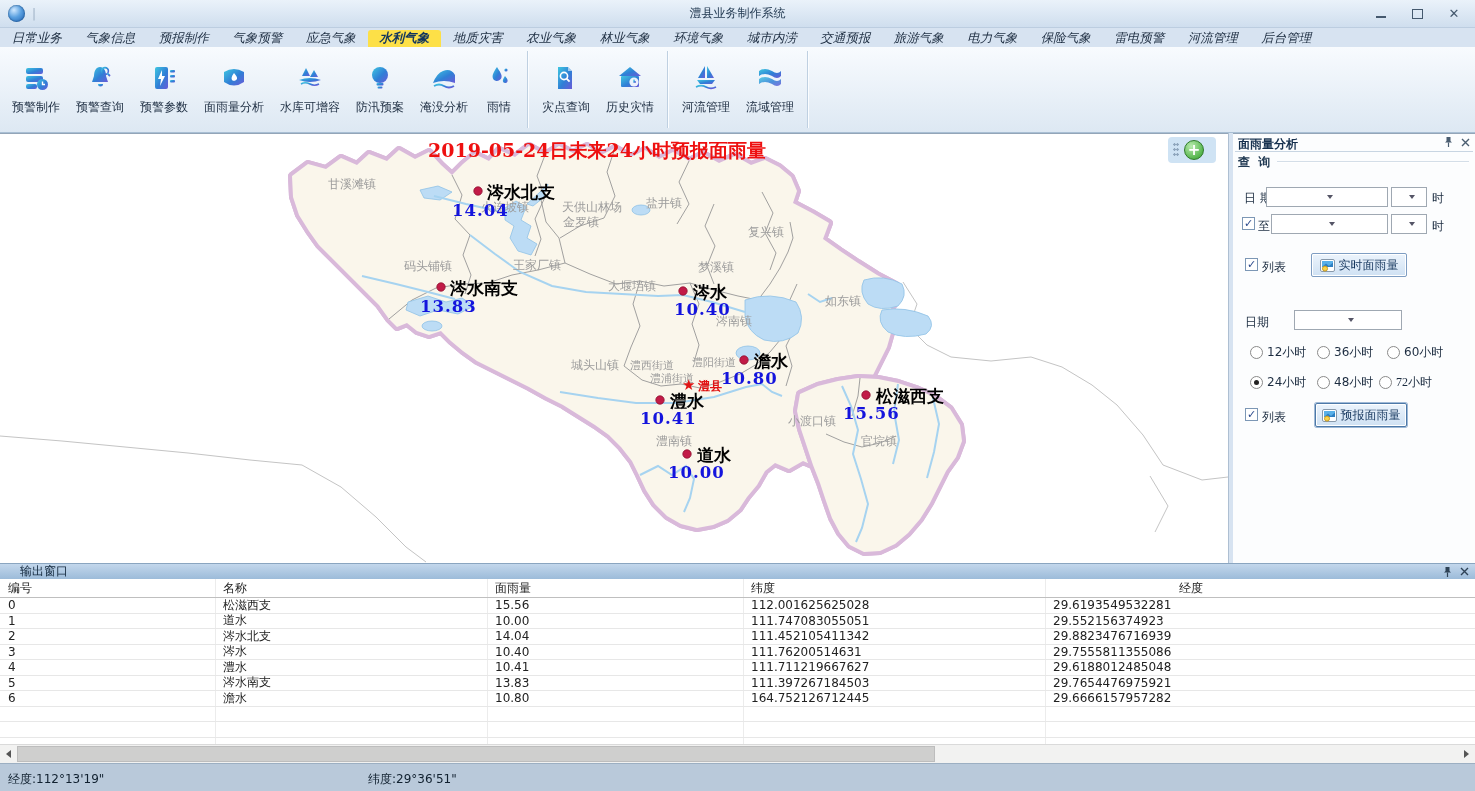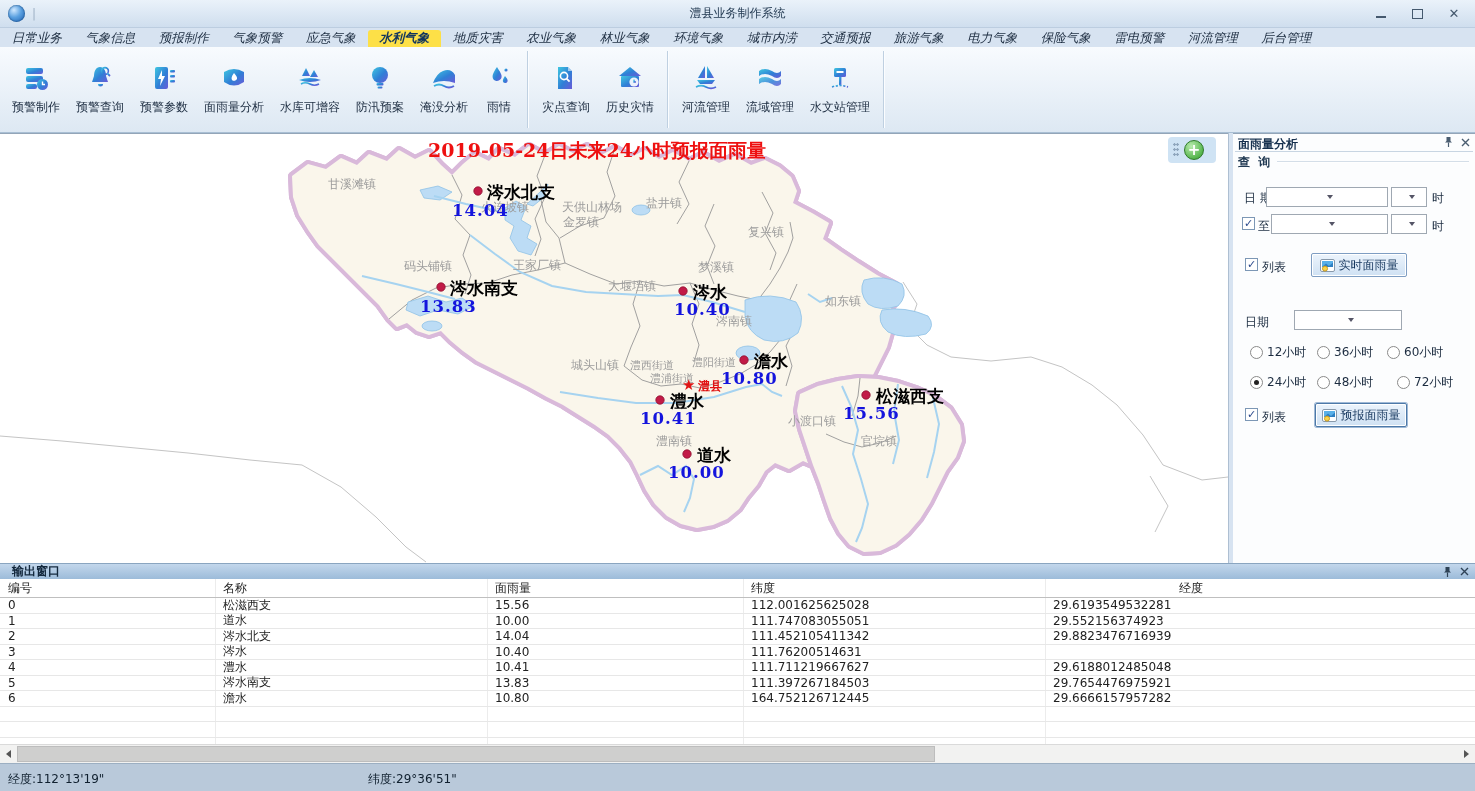--- a/index.html
+++ b/index.html
@@ -66,21 +66,21 @@
   .rdot{width:13px;height:13px;border-radius:50%;border:1px solid #8a8a8a;background:#fff;box-sizing:border-box;position:relative;}
   .radio.on .rdot::after{content:"";position:absolute;left:3px;top:3px;width:5px;height:5px;border-radius:50%;background:#222;}
   .sp-btn{position:absolute;display:flex;align-items:center;gap:4px;justify-content:center;
           background:linear-gradient(#ecf4fc,#cfe1f3);border:1px solid #7e9dc2;border-radius:2px;
           box-shadow:inset 0 0 0 1px #fff;color:#16375e;box-sizing:border-box;}
   .sp-btn.focused{border-color:#4d79a8;box-shadow:inset 0 0 0 1px #fff,0 0 0 1px #9fb9d6;}
 
   
   .outbar{height:16px;flex:none;background:linear-gradient(#c3d7ec,#9cbbd9);display:flex;align-items:center;
           border-top:1px solid #8aa5c0;box-sizing:border-box;}
-  .outbar .ob-title{margin-left:12px;font-weight:bold;color:#13283d;}
+  .outbar .ob-title{margin-left:20px;font-weight:normal;color:#13283d;}
   .outbar .sp-icons{position:static;margin-left:auto;margin-right:6px;}
   .table{height:165px;flex:none;position:relative;background:#fff;overflow:hidden;}
   .colsep{position:absolute;top:0;bottom:0;width:1px;background:#ececec;}
   .thead{height:18px;display:flex;align-items:center;border-bottom:1px solid #bfbfbf;position:relative;}
   .trow{height:15.5px;display:flex;align-items:center;border-bottom:1px solid #e7e7e7;position:relative;box-sizing:border-box;}
   .tc{flex:none;padding-left:8px;white-space:nowrap;overflow:hidden;box-sizing:border-box;}
   .c0{width:215px}.c1{width:272px}.c2{width:256px}.c3{width:302px}.c4{width:428px}
 
   
   .hscroll{height:19px;flex:none;background:#f2f2f1;border-top:1px solid #dadada;position:relative;box-sizing:border-box;}
@@ -241,29 +241,20 @@
           <path d="M5,24 q5,-2.6 10,0 q5,2.6 10,0" fill="none" stroke="url(#tbg)" stroke-width="1.7"></path>
         </svg>
         <div class="tlabel">河流管理</div>
       </div>
       <div class="tool">
         <svg viewBox="0 0 30 30" fill="url(#tbg)">
           <path d="M4,8 q5.5,-4 13,0 q5.5,4 9,0 l0,5 q-3.5,4 -9,0 q-7.5,-4 -13,0 Z"></path>
           <path d="M4,16 q5.5,-4 13,0 q5.5,4 9,0 l0,5 q-3.5,4 -9,0 q-7.5,-4 -13,0 Z" opacity="0.85"></path>
         </svg>
         <div class="tlabel">流域管理</div>
-      </div>
-      <div class="tool">
-        <svg viewBox="0 0 30 30" fill="url(#tbg)">
-          <rect x="9" y="5" width="12" height="9" rx="1.5"></rect>
-          <rect x="11.5" y="8" width="7" height="2" fill="#fff"></rect>
-          <rect x="14" y="14" width="2.4" height="8"></rect>
-          <path d="M7,24 q8,-3 16,0" fill="none" stroke="url(#tbg)" stroke-width="1.6" stroke-dasharray="2.2,1.6"></path>
-        </svg>
-        <div class="tlabel">水文站管理</div>
       </div>
       <div class="tool-sep"></div>
     </div>
 
   <div class="main">
 
     <div class="map-panel">
       <svg width="1228" height="429" viewBox="0 0 1228 429">
 
         <g stroke="#c4c4c4" fill="none" stroke-width="1">
@@ -456,21 +447,21 @@
         </div>
       <div>
           <div class="radio on" style="top: 240px; left: 17px;">
             <span class="rdot"></span>
             <span>24小时</span>
           </div>
           <div class="radio" style="top: 240px; left: 84px; align-items: center;">
             <span class="rdot"></span>
             <span>48小时</span>
           </div>
-          <div class="radio" style="top: 240px; left: 164px;">
+          <div class="radio" style="top: 240px; left: 146px; font-family: Liberation Serif, serif;">
             <span class="rdot"></span>
             <span>72小时</span>
           </div>
         </div>
 
       <div class="checkbox" style="top:274px;left:12px;">✓</div>
       <div class="sp-label" style="top:275px;left:29px;">列表</div>
       <div class="sp-btn focused" style="top:269px;left:82px;width:92px;height:24px;">
         <svg width="15" height="13" viewBox="0 0 15 13">
             <rect x="0.5" y="0.5" width="14" height="12" rx="1.5" fill="#fff" stroke="#8899aa"></rect>
@@ -532,20 +523,21 @@
           <div class="tc c1">涔水北支</div>
           <div class="tc c2">14.04</div>
           <div class="tc c3">111.452105411342</div>
           <div class="tc c4">29.8823476716939</div>
         </div>
         <div class="trow">
           <div class="tc c0">3</div>
           <div class="tc c1">涔水</div>
           <div class="tc c2">10.40</div>
           <div class="tc c3">111.76200514631</div>
+          <div class="tc c4">29.7555811355086</div>
         </div>
         <div class="trow">
           <div class="tc c0">4</div>
           <div class="tc c1">澧水</div>
           <div class="tc c2">10.41</div>
           <div class="tc c3">111.711219667627</div>
           <div class="tc c4">29.6188012485048</div>
         </div>
         <div class="trow">
           <div class="tc c0">5</div>

